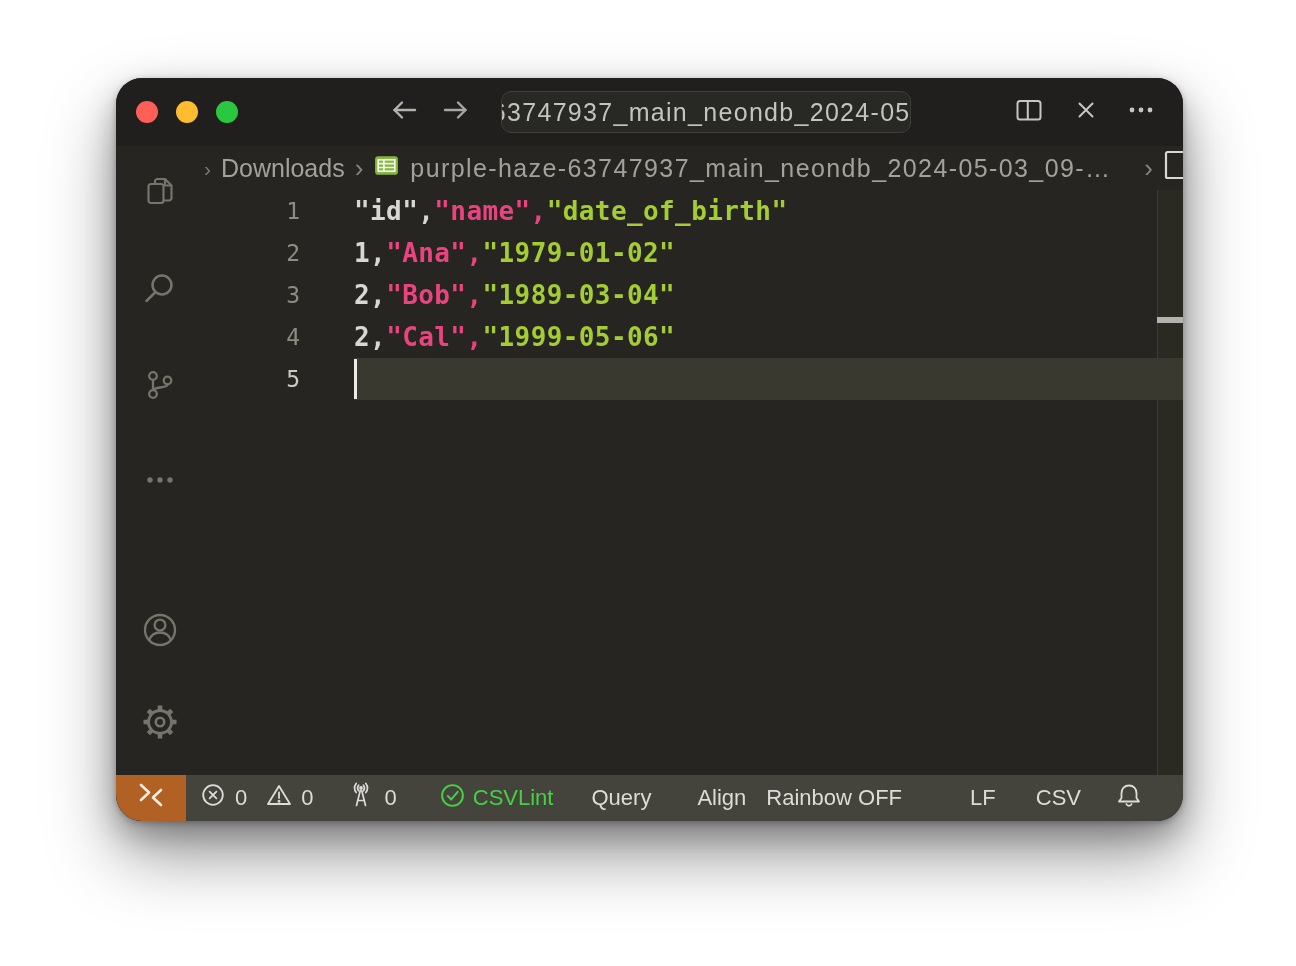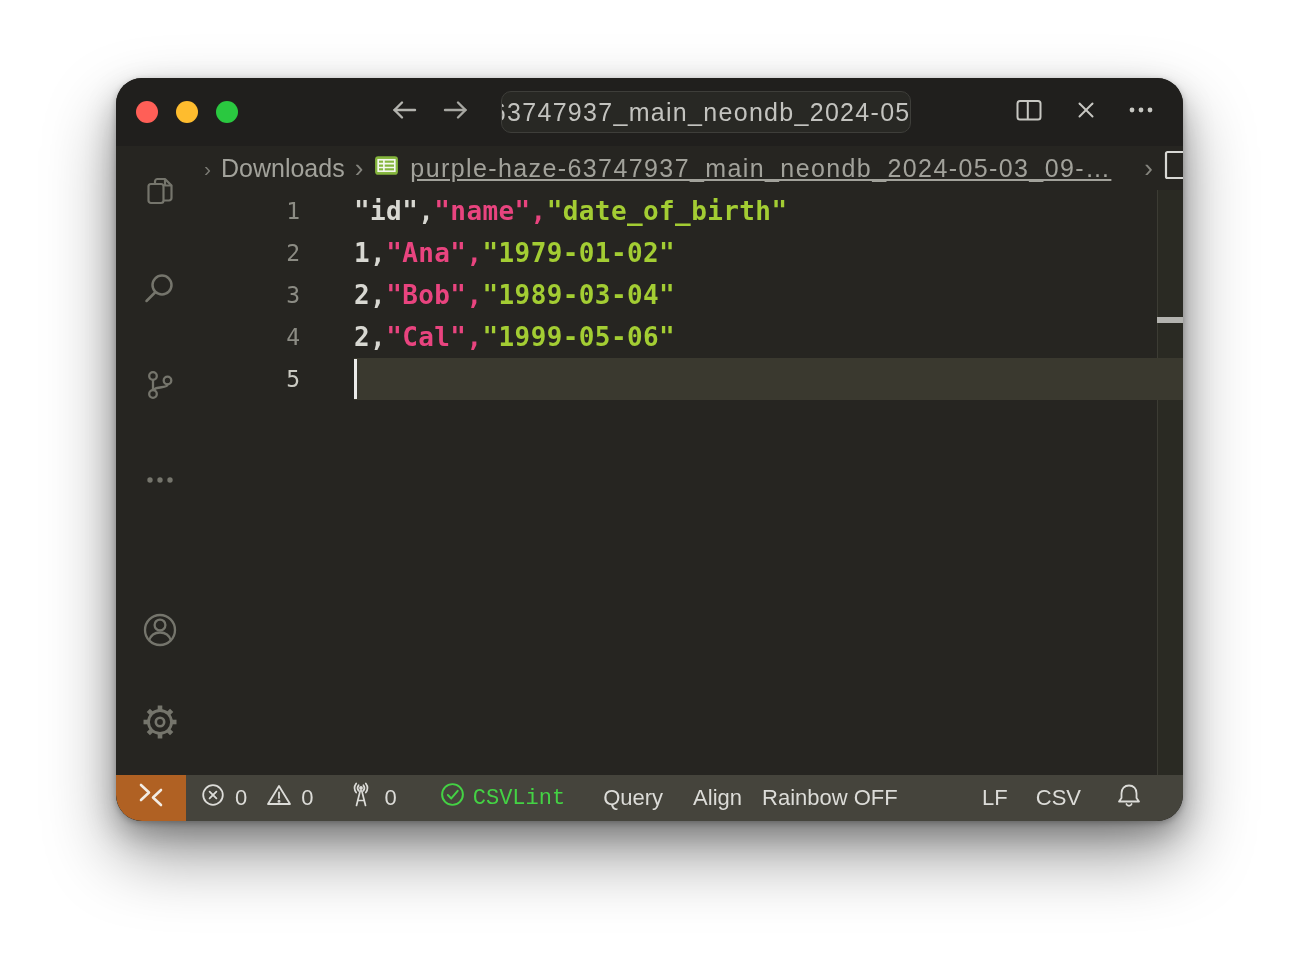--- a/index.html
+++ b/index.html
@@ -28,21 +28,21 @@
   }
   .tb-right{position:absolute;right:28px;top:0;height:68px;display:flex;align-items:center;gap:27px;}
   
   .breadcrumbs{
     position:absolute;top:68px;left:88px;right:0;height:44px;
     display:flex;align-items:center;gap:10px;
     color:#a2a29b;font-size:25px;white-space:nowrap;overflow:hidden;
   }
   .crumb-chev{color:#85857e;font-size:26px;line-height:1;}
   .crumb-chev.small{font-size:21px;color:#7b7b74;}
-  .crumb-file{letter-spacing:1.4px;text-decoration:underline;}
+  .crumb-file{letter-spacing:1.4px;}
   .crumb-end{margin-left:auto;display:flex;align-items:center;gap:10px;margin-right:-10px;}
   
   .activitybar{position:absolute;left:0;top:68px;bottom:46px;width:88px;}
   .abar-item{position:absolute;left:44px;transform:translate(-50%,-50%);}
   .abar-item svg{display:block;}
   .badge{
     position:absolute;left:45px;top:651px;width:27px;height:27px;border-radius:50%;
     background:var(--badge-blue);color:#fff;font-size:17px;font-weight:bold;
     display:flex;align-items:center;justify-content:center;
   }
@@ -72,21 +72,21 @@
     position:absolute;left:0;right:0;bottom:0;height:46px;background:#45443c;
     border-radius:0 0 26px 26px;display:flex;align-items:center;
     color:#dcdcd8;font-size:22px;
   }
   .remote-block{
     width:70px;height:46px;background:var(--remote-orange);border-radius:0 0 0 26px;
     display:flex;align-items:center;justify-content:center;flex:0 0 auto;
   }
   .sb-item{display:flex;align-items:center;gap:7px;flex:0 0 auto;}
   .sb-num{margin-left:2px;}
-  .csvlint{color:var(--csvlint-green);font-family:Liberation Mono, monospace;}
+  .csvlint{color:var(--csvlint-green);}
   .spacer{flex:1 1 auto;}
   svg{overflow:visible;}
 </style>
 </head>
 <body>
 
 <div class="window">
 
   <div class="titlebar">
     <div class="traffic">
@@ -294,33 +294,33 @@
           <circle cx="13" cy="13" r="10"></circle>
           <polyline points="8.5,13.5 11.8,16.8 18,9.5"></polyline>
         </svg>
       </span>
       <span>CSVLint</span>
     </span>
 
     <span class="sb-item" style="margin-left:38px">
       <span>Query</span>
     </span>
-    <span class="sb-item" style="margin-left:30px">
+    <span class="sb-item" style="margin-left:46px">
       <span>Align</span>
     </span>
     <span class="sb-item" style="margin-left:20px">
       <span>Rainbow OFF</span>
     </span>
 
     <span class="spacer"></span>
 
     <span class="sb-item">
       <span>LF</span>
     </span>
-    <span class="sb-item" style="margin-left:28px">
+    <span class="sb-item" style="margin-left:40px">
       <span>CSV</span>
     </span>
     <span class="sb-item" style="margin-left:34px;margin-right:40px">
       <span>
         <svg width="28" height="28" viewBox="0 0 28 28" fill="none" stroke="#dcdcd8" stroke-width="1.8" stroke-linecap="round" stroke-linejoin="round">
           <path d="M14 4.5 C18.5 4.5 21.5 7.8 21.5 12.2 V17 L24 20.5 H4 L6.5 17 V12.2 C6.5 7.8 9.5 4.5 14 4.5 Z"></path>
           <path d="M11.4 23 A2.8 2.8 0 0 0 16.6 23"></path>
         </svg>
       </span>
     </span>

